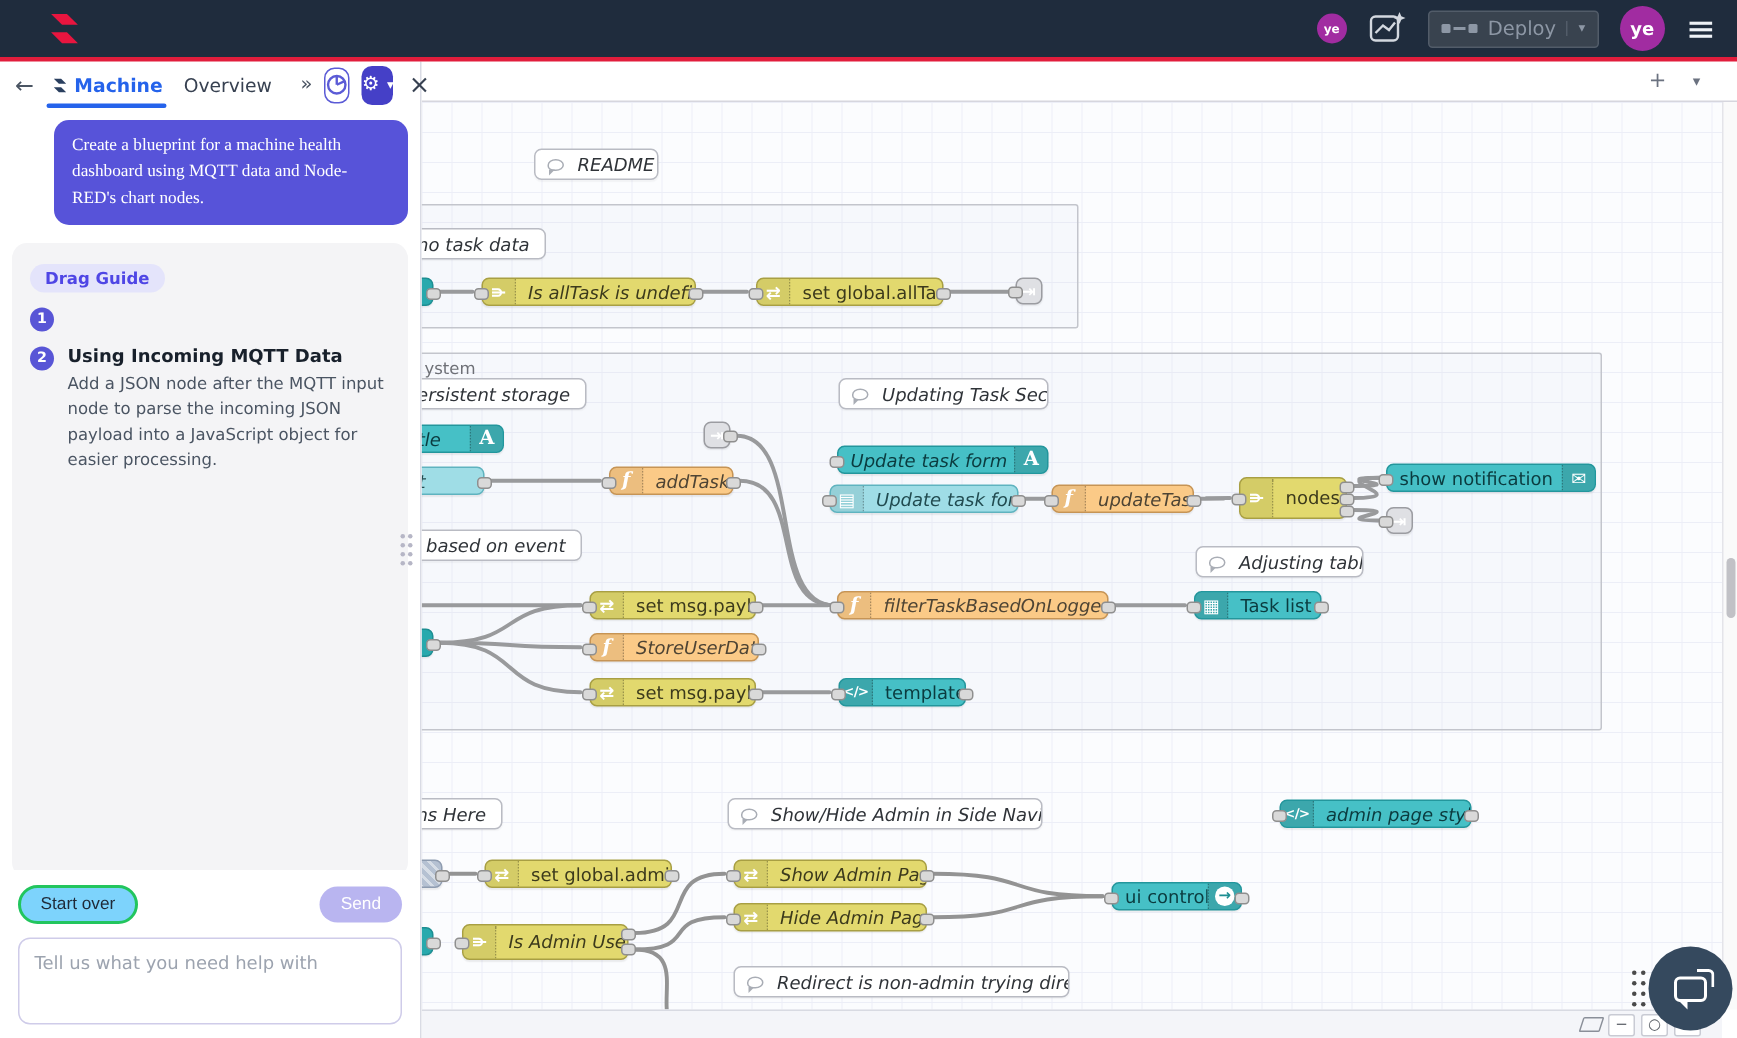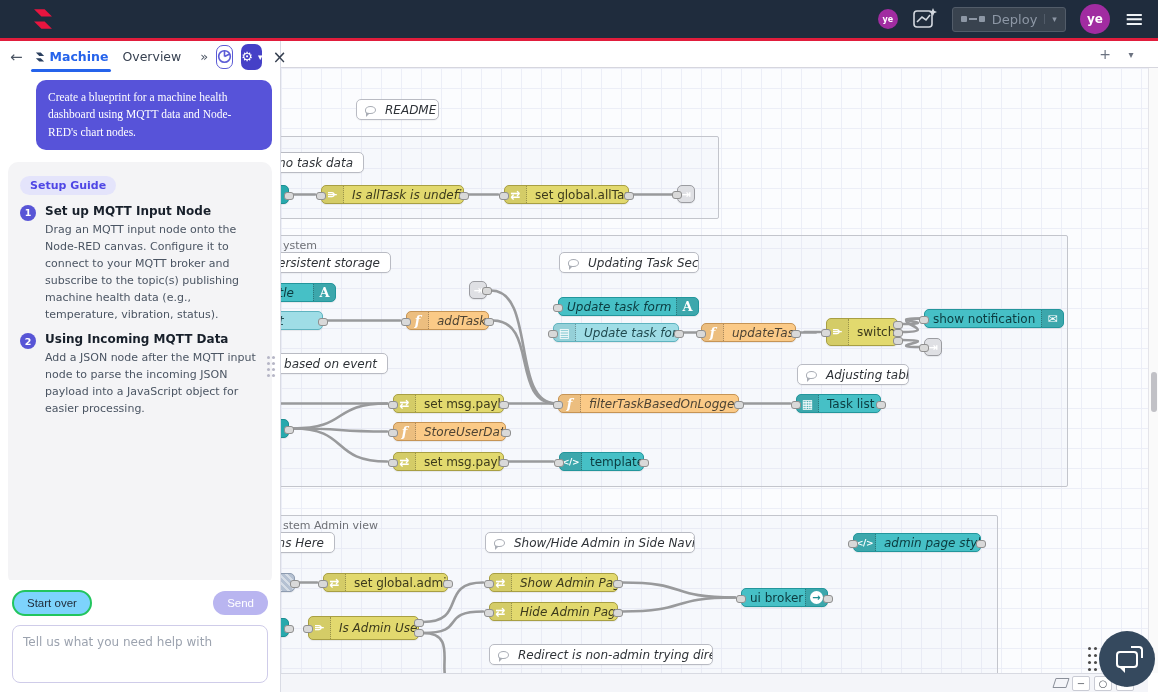--- a/index.html
+++ b/index.html
@@ -196,27 +196,23 @@
     <div class="gearbtn">
       <span>⚙</span>
       <span class="car">▾</span>
     </div>
     <span class="closex">×</span>
   </div>
 
   <div class="p-body">
     <div class="bubble">Create a blueprint for a machine health dashboard using MQTT data and Node-RED's chart nodes.</div>
     <div class="gcard">
-      <span class="badge">Setup Guide</span>
+      <span class="badge">Drag Guide</span>
       <div class="step">
         <div class="stepnum">1</div>
-        <div>
-            <div class="steptitle">Set up MQTT Input Node</div>
-        <div class="stepbody">Drag an MQTT input node onto the Node-RED canvas. Configure it to connect to your MQTT broker and subscribe to the topic(s) publishing machine health data (e.g., temperature, vibration, status).</div>
-          </div>
       </div>
       <div class="step">
         <div class="stepnum">2</div>
         <div>
             <div class="steptitle">Using Incoming MQTT Data</div>
         <div class="stepbody">Add a JSON node after the MQTT input node to parse the incoming JSON payload into a JavaScript object for easier processing.</div>
           </div>
       </div>
       
       
@@ -261,23 +257,20 @@
       <path d="M 341 570.5 C 408.8 570.5, 386.2 556.5, 454 556.5" fill="none" stroke="#939393" stroke-width="2.6" stroke-linecap="round"></path>
       <path d="M 142 592 C 187 592, 140 650, 185 650" fill="none" stroke="#939393" stroke-width="2.6" stroke-linecap="round"></path>
     </svg>
   <div id="layer">
       <div class="fgroup" style="left: -5px; top: 95px; width: 443px; height: 83px;">
         <span></span>
       </div>
       <div class="fgroup" style="left: -5px; top: 194px; width: 792px; height: 252px;">
         <span>ystem</span>
       </div>
-      <div class="fgroup" style="left: -5px; top: 474px; width: 722px; height: 166px;">
-        <span>stem Admin view</span>
-      </div>
       <div class="fcomment" style="left: 27px; top: 58px; width: 83px; margin-left: 48px;">
         <span class="cbub"></span>
         <span>README</span>
       </div>
       <div class="fcomment cutl" style="left: -14px; top: 111px; width: 97px;">
         <span>Demo task data</span>
       </div>
       <div class="fcomment cutl" style="left: -55px; top: 211px; width: 165px;">
         <span>sk to persistent storage</span>
       </div>
@@ -365,21 +358,21 @@
           <span class="g-serif"><i>f</i></span>
         </span>
         <span class="nlabel">updateTask</span>
         <span class="port pin" style="top: 5.5px; left: -6px;"></span>
         <span class="port pout" style="top: 5.5px; right: -6px;"></span>
       </div>
       <div class="fnode n-yellow" style="left: 545px; top: 277px; width: 72px; height: 28px;">
         <span class="nicon sl">
           <span class="g-switch">⋔</span>
         </span>
-        <span class="nlabel">switch</span>
+        <span class="nlabel">nodes</span>
         <span class="port pin" style="top: 10px; left: -6px;"></span>
         <span class="port pout" style="top: 2px; right: -6px;"></span>
         <span class="port pout" style="top: 10px; right: -6px;"></span>
         <span class="port pout" style="top: 18px; right: -6px;"></span>
       </div>
       <div class="fnode n-teal" style="left: 643px; top: 268px; width: 140px; height: 19px;">
         <span class="nlabel">show notification</span>
         <span class="nicon sr">✉</span>
         <span class="port pin" style="top: 5.5px; left: -6px;"></span>
       </div>
@@ -462,21 +455,21 @@
       <div class="fnode n-yellow it" style="left: 27px; top: 575px; width: 111px; height: 24px;">
         <span class="nicon sl">
           <span class="g-switch">⋔</span>
         </span>
         <span class="nlabel">Is Admin User?</span>
         <span class="port pin" style="top: 8px; left: -6px;"></span>
         <span class="port pout" style="top: 2px; right: -6px;"></span>
         <span class="port pout" style="top: 12px; right: -6px;"></span>
       </div>
       <div class="fnode n-teal" style="left: 460px; top: 547px; width: 87px; height: 19px;">
-        <span class="nlabel">ui broker</span>
+        <span class="nlabel">ui control</span>
         <span class="nicon sr">
           <span class="g-ctrl">→</span>
         </span>
         <span class="port pin" style="top: 5.5px; left: -6px;"></span>
         <span class="port pout" style="top: 5.5px; right: -6px;"></span>
       </div>
       <div class="fnode n-teal it" style="left: 572px; top: 492px; width: 128px; height: 19px;">
         <span class="nicon sl">
           <span class="g-code">&lt;/&gt;</span>
         </span>

